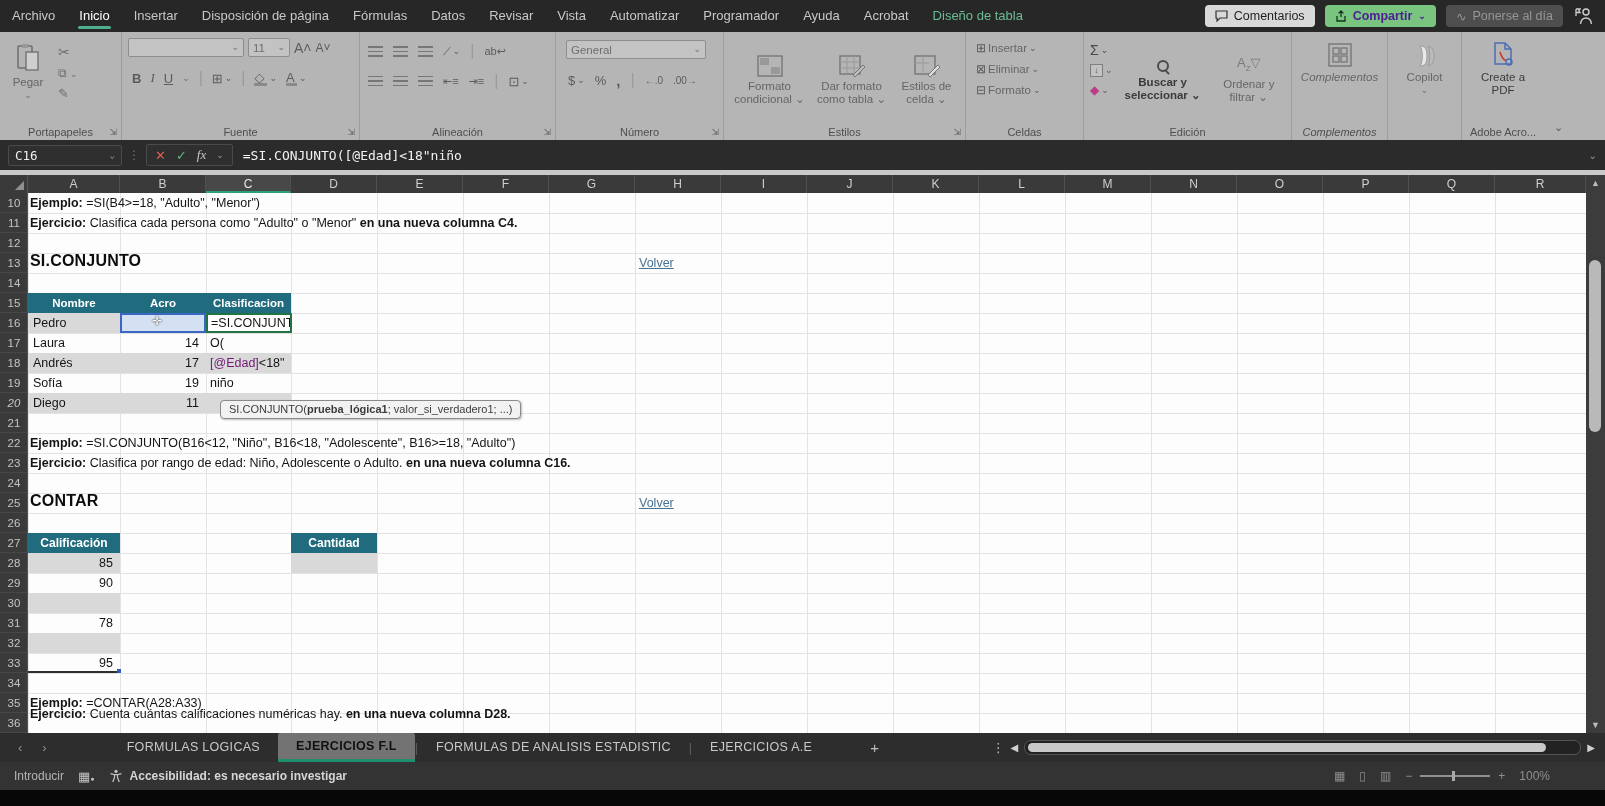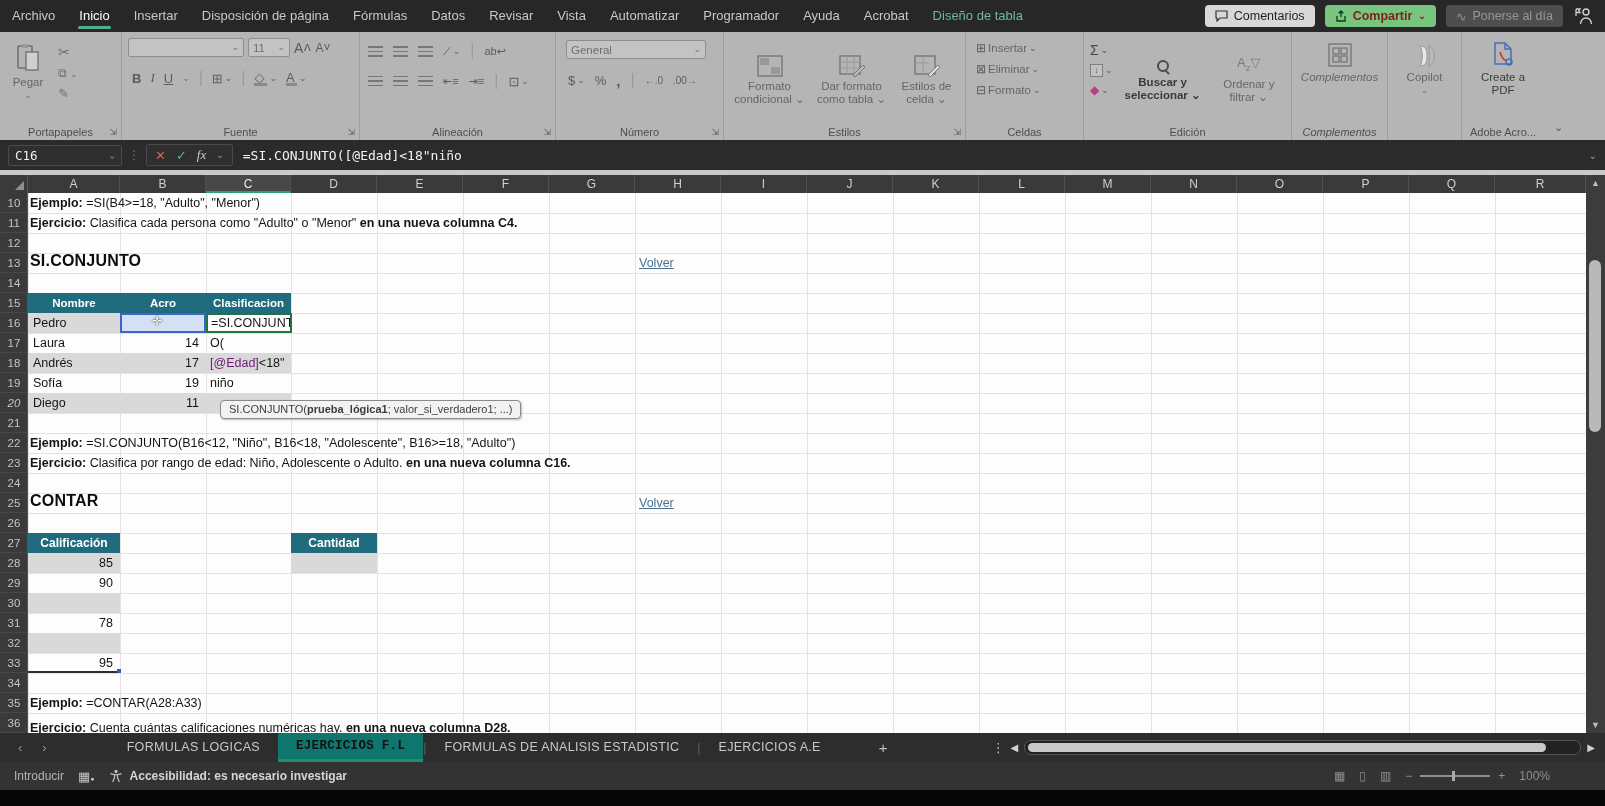--- a/index.html
+++ b/index.html
@@ -7,21 +7,21 @@
        font-family:"Liberation Sans",sans-serif;-webkit-font-smoothing:antialiased;}
   
   .menubar{position:absolute;top:0;left:0;width:100%;height:32px;background:#272727;display:flex;align-items:center;}
   .menu-item{padding:0 12px;font-size:13px;color:#c8c8c8;height:32px;line-height:32px;position:relative;white-space:nowrap;cursor:default;}
   .menu-item.active{color:#fff;}
   .menu-item.active::after{content:"";position:absolute;left:11px;right:11px;bottom:3px;height:3px;background:#4fae8c;border-radius:2px;}
   .menu-item.contextual{color:#6cbb96;}
   .menubar-right{margin-left:auto;display:flex;align-items:center;gap:10px;padding-right:12px;}
   .pill{height:22px;border-radius:4px;display:flex;align-items:center;gap:6px;padding:0 10px;font-size:12.5px;white-space:nowrap;cursor:default;}
   .pill.comments{background:#d8d8d8;color:#1f1f1f;}
-  .pill.share{background:#79c580;color:#7f1d1d;font-weight:bold;}
+  .pill.share{background:#79c580;color:#4c1d95;font-weight:bold;}
   .pill.catchup{background:#4e4e4e;color:#969696;}
   .chev{font-size:9px;line-height:1;}
   
   .ribbon{position:absolute;top:32px;left:0;width:100%;height:108px;background:#b5b5b5;display:flex;overflow:hidden;}
   .rgroup{position:relative;height:108px;border-right:1px solid #9d9d9d;box-sizing:border-box;padding:6px 6px 18px 6px;flex-shrink:0;}
   .rlabel{position:absolute;bottom:2px;left:0;right:0;text-align:center;font-size:11px;color:#4e4e4e;white-space:nowrap;}
   .launcher{position:absolute;bottom:3px;right:4px;font-size:9px;color:#5e5e5e;}
   .rtxt{color:#666;font-size:11.5px;}
   .rtxt.dark{color:#3b3b3b;}
   .rbig{display:flex;flex-direction:column;align-items:center;justify-content:center;gap:3px;cursor:default;}
@@ -72,21 +72,21 @@
   .tbl-end{position:absolute;background:#2e2e2e;height:2px;}
   .tbl-handle{position:absolute;width:4px;height:4px;background:#2f5db3;}
   .cellcursor{position:absolute;color:#fff;font-size:12px;text-shadow:0 0 2px #555,0 0 2px #555;}
   .vscroll{position:absolute;right:0;top:5px;width:19px;bottom:0;background:#3c3c3c;}
   .vthumb{position:absolute;left:3px;width:12px;border-radius:6px;background:#b9b9b9;}
   .varrow{position:absolute;left:0;width:19px;text-align:center;color:#bdbdbd;font-size:9px;}
   
   .tabstrip{position:absolute;top:733px;left:0;width:100%;height:29px;background:#2d2d2d;display:flex;align-items:center;font-size:12.5px;color:#c9c9c9;}
   .tab-nav{color:#8f8f8f;font-size:13px;padding:0 10px;cursor:default;}
   .sheet-tab{padding:0 18px;white-space:nowrap;letter-spacing:.3px;cursor:pointer;height:29px;line-height:29px;}
-  .sheet-tab.active{background:#0f766e;color:#111;font-weight:bold;border-bottom:3px solid #1e8f6e;box-sizing:border-box;border-radius:2px 2px 0 0;line-height:26px;font-family:Liberation Mono, monospace;}
+  .sheet-tab.active{background:#737373;color:#111;font-weight:bold;border-bottom:3px solid #1e8f6e;box-sizing:border-box;border-radius:2px 2px 0 0;line-height:26px;}
   .tab-sep{color:#5e5e5e;}
   .hscroll{display:flex;align-items:center;margin-left:auto;margin-right:10px;gap:6px;}
   .htrack{width:555px;height:13px;background:#222;border:1px solid #555;border-radius:7px;position:relative;}
   .hthumb{position:absolute;left:3px;top:2px;height:9px;width:518px;background:#c9c9c9;border-radius:5px;}
   
   .statusbar{position:absolute;top:762px;left:0;width:100%;height:28px;background:#333;display:flex;align-items:center;font-size:12px;color:#b5b5b5;}
   .sb-item{margin-left:14px;white-space:nowrap;}
   .sb-bold{font-weight:bold;color:#d5d5d5;}
   .sb-right{margin-left:auto;display:flex;align-items:center;gap:14px;margin-right:55px;color:#8f8f8f;}
   .zoomline{display:flex;align-items:center;gap:8px;}
@@ -517,21 +517,21 @@
     <div class="celltext num" style="left:28px;top:383px;width:85px;">85</div>
     <div class="celltext num" style="left:28px;top:403px;width:85px;">90</div>
     <div class="celltext num" style="left:28px;top:423px;width:85px;"></div>
     <div class="celltext num" style="left:28px;top:443px;width:85px;">78</div>
     <div class="celltext num" style="left:28px;top:463px;width:85px;"></div>
     <div class="celltext num" style="left:28px;top:483px;width:85px;">95</div>
     <div class="tbl-end" style="left:28px;top:501px;width:92px;"></div>
     <div class="tbl-handle" style="left:117px;top:499px;"></div>
 
     <div class="celltext" style="left:30px;top:523px;"><b>Ejemplo:</b><span> =CONTAR(A28:A33)</span></div>
-    <div class="celltext" style="left:30px;top:548px;"><b>Ejercicio:</b><span> Cuenta cuántas calificaciones numéricas hay. </span><b>en una nueva columna D28.</b></div>
+    <div class="celltext" style="left:30px;top:534px;"><b>Ejercicio:</b><span> Cuenta cuántas calificaciones numéricas hay. </span><b>en una nueva columna D28.</b></div>
 
     <div class="vscroll">
       <span class="varrow" style="top:3px;">▲</span>
       <div class="vthumb" style="top:85px;height:172px;"></div>
       <span class="varrow" style="bottom:3px;">▼</span>
     </div>
   </div>
 
   <div class="tabstrip">
     <span class="tab-nav" style="margin-left:8px;">‹</span>

